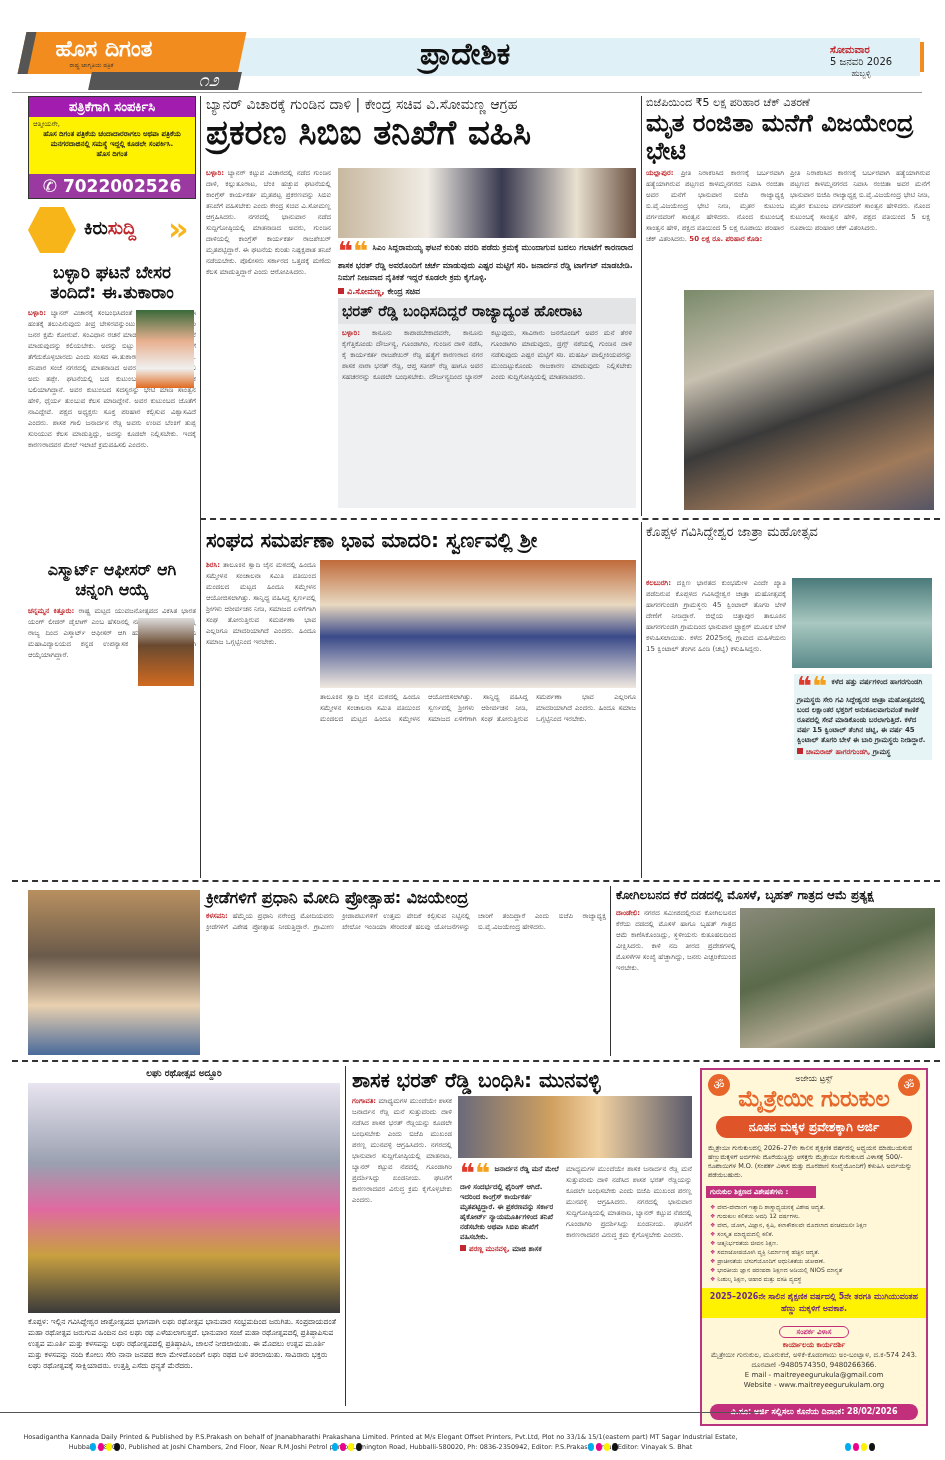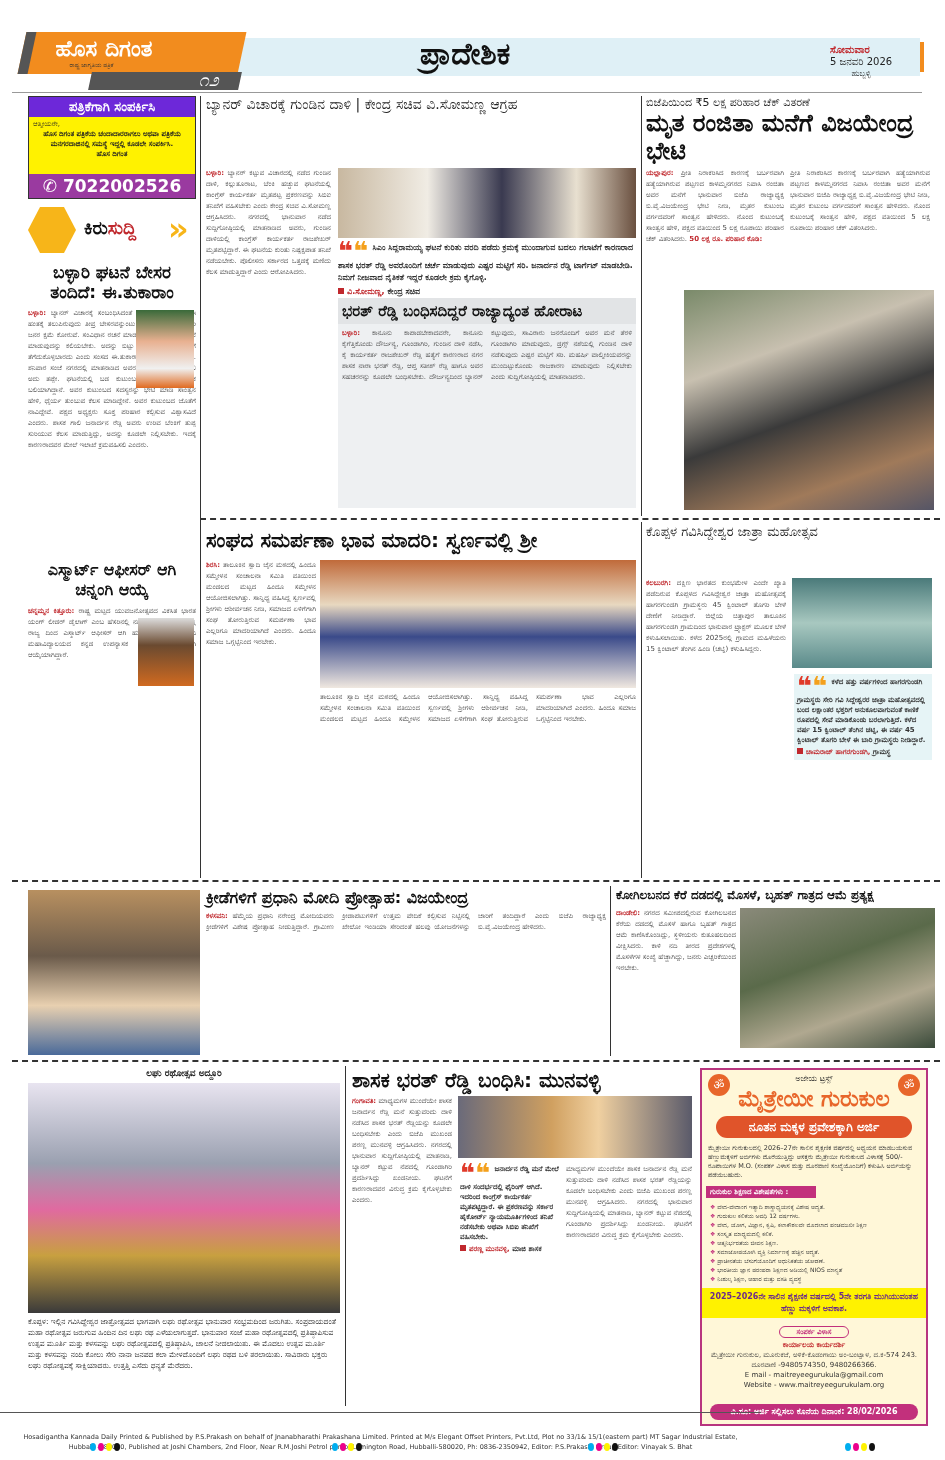--- a/index.html
+++ b/index.html
@@ -26,21 +26,21 @@
 .photo{position:absolute;background:linear-gradient(135deg,#8a7a6a,#5b6b7a 40%,#b8a890 70%,#6f5a4a)}
 h1,h2,h3{font-weight:bold;color:#111}
 .kicker{font-size:14px;color:#222}
 .big{font-size:34px;line-height:38px}
 .h2{font-size:20px;line-height:24px}
 .quote{position:absolute;font-size:8px;line-height:12px;font-weight:bold;color:#333}
 .qmark{display:inline-block;color:#e03a2a;font-size:26px;line-height:18px;vertical-align:top;margin-right:4px}
 .qmark i{color:#f4a01c;font-style:normal}
 
 .contact{left:28px;top:96px;width:168px;height:103px;border:1px solid #333}
-.contact .t{background:#6d28d9;color:#fff;font-weight:bold;font-size:13px;text-align:center;height:20px;line-height:20px}
+.contact .t{background:#a21caf;color:#fff;font-weight:bold;font-size:13px;text-align:center;height:20px;line-height:20px}
 .contact .b{background:#fff200;font-size:7px;line-height:10px;text-align:center;padding:2px 4px;height:57px}
 .contact .p{background:#9a3aa0;color:#fff;font-weight:bold;font-size:17px;text-align:center;height:24px;line-height:24px}
 .kiru{left:28px;top:205px;width:168px;height:50px}
 .kiru .hex{position:absolute;left:0;top:2px;width:48px;height:46px;background:#f7b519;clip-path:polygon(25% 0,75% 0,100% 50%,75% 100%,25% 100%,0 50%)}
 .kiru .lbl{position:absolute;left:56px;top:12px;font-size:18px;font-weight:bold}
 .kiru .lbl span{color:#c0282d}
 .kiru .arr{position:absolute;left:140px;top:8px;color:#f7b519;font-size:32px;font-weight:bold;line-height:32px}
 
 .ad{left:700px;top:1068px;width:228px;height:358px;border:2px solid #b8357f;background:#fff7d8}
 .ad .om{position:absolute;top:4px;width:22px;height:22px;border-radius:50%;background:#e8662a;color:#fff;font-size:12px;text-align:center;line-height:22px}
@@ -107,20 +107,21 @@
 <div class="abs" style="left:28px;top:560px;width:168px">
   <h3 class="h2" style="font-size:16px;line-height:20px;text-align:center">ಎಸ್ಮಾರ್ಟ್ ಆಫೀಸರ್ ಆಗಿ ಚನ್ನಂಗಿ ಆಯ್ಕೆ</h3>
   <div class="photo" style="left:110px;top:58px;width:56px;height:68px;background:linear-gradient(180deg,#ddd,#6a4a30 40%,#d06a20)"></div>
   <div class="txt" style="margin-top:6px;height:300px"><b>ಚನ್ನಮ್ಮನ ಕಿತ್ತೂರು:</b> <span>ರಾಷ್ಟ್ರ ಮಟ್ಟದ ಯುವಜನೋತ್ಸವದ ವಿಕಸಿತ ಭಾರತ ಯಂಗ್ ಲೀಡರ್ ಡೈಲಾಗ್ ಎಂಬ ಹೆಸರಿನಲ್ಲಿ ನಡೆಯುವ ಕಾರ್ಯಕ್ರಮದಲ್ಲಿ ರಾಜ್ಯ ದಿಂದ ಎಸ್ಮಾರ್ಟ್ ಆಫೀಸರ್ ಆಗಿ ಹುಬ್ಬಳ್ಳಿಯ ಚೇತನ ಪದವಿ ಮಹಾವಿದ್ಯಾಲಯದ ಕನ್ನಡ ಉಪನ್ಯಾಸಕ ಡಾ. ರಾಮ ಚನ್ನಂಗಿ ಆಯ್ಕೆಯಾಗಿದ್ದಾರೆ.</span></div>
 </div>
 
 <div class="col-rule" style="left:200px;top:96px;height:782px"></div>
 
 <div class="abs" style="left:206px;top:96px;width:430px">
   <div class="kicker">ಬ್ಯಾನರ್ ವಿಚಾರಕ್ಕೆ ಗುಂಡಿನ ದಾಳಿ | ಕೇಂದ್ರ ಸಚಿವ ವಿ.ಸೋಮಣ್ಣ ಆಗ್ರಹ</div>
+  <h1 class="big">ಪ್ರಕರಣ ಸಿಬಿಐ ತನಿಖೆಗೆ ವಹಿಸಿ</h1>
 </div>
 <div class="abs txt" style="left:206px;top:168px;width:125px;height:340px"><b>ಬಳ್ಳಾರಿ:</b> <span>ಬ್ಯಾನರ್ ಕಟ್ಟುವ ವಿಚಾರದಲ್ಲಿ ನಡೆದ ಗುಂಡಿನ ದಾಳಿ, ಕಲ್ಲುತೂರಾಟ, ಬೆಂಕಿ ಹಚ್ಚುವ ಘಟನೆಯಲ್ಲಿ ಕಾಂಗ್ರೆಸ್ ಕಾರ್ಯಕರ್ತ ಮೃತಪಟ್ಟ ಪ್ರಕರಣವನ್ನು ಸಿಬಿಐ ತನಿಖೆಗೆ ವಹಿಸಬೇಕು ಎಂದು ಕೇಂದ್ರ ಸಚಿವ ವಿ.ಸೋಮಣ್ಣ ಆಗ್ರಹಿಸಿದರು. ನಗರದಲ್ಲಿ ಭಾನುವಾರ ನಡೆದ ಸುದ್ದಿಗೋಷ್ಠಿಯಲ್ಲಿ ಮಾತನಾಡಿದ ಅವರು, ಗುಂಡಿನ ದಾಳಿಯಲ್ಲಿ ಕಾಂಗ್ರೆಸ್ ಕಾರ್ಯಕರ್ತ ರಾಜಶೇಖರ್ ಮೃತಪಟ್ಟಿದ್ದಾರೆ. ಈ ಘಟನೆಯ ಕುರಿತು ನಿಷ್ಪಕ್ಷಪಾತ ತನಿಖೆ ನಡೆಯಬೇಕು. ಪೊಲೀಸರು ಸರ್ಕಾರದ ಒತ್ತಡಕ್ಕೆ ಮಣಿದು ಕೆಲಸ ಮಾಡುತ್ತಿದ್ದಾರೆ ಎಂದು ಆರೋಪಿಸಿದರು.</span></div>
 <div class="photo" style="left:338px;top:168px;width:298px;height:70px;background:linear-gradient(90deg,#c8b8a0,#f0ece4 30%,#3a3a50 55%,#e8e0d0 80%,#6a5040)"></div>
 <div class="quote" style="left:338px;top:242px;width:298px">
   <span class="qmark">❝<i>❝</i></span><span>ಸಿಎಂ ಸಿದ್ದರಾಮಯ್ಯ ಘಟನೆ ಕುರಿತು ವರದಿ ಪಡೆದು ಕ್ರಮಕ್ಕೆ ಮುಂದಾಗುವ ಬದಲು ಗಲಾಟೆಗೆ ಕಾರಣರಾದ ಶಾಸಕ ಭರತ್ ರೆಡ್ಡಿ ಅವರೊಂದಿಗೆ ಚರ್ಚೆ ಮಾಡುವುದು ಎಷ್ಟರ ಮಟ್ಟಿಗೆ ಸರಿ. ಜನಾರ್ದನ ರೆಡ್ಡಿ ಟಾರ್ಗೆಟ್ ಮಾಡಬೇಡಿ. ನಿಮಗೆ ನೀಜವಾದ ನೈತಿಕತೆ ಇದ್ದರೆ ಕೂಡಲೇ ಕ್ರಮ ಕೈಗೊಳ್ಳಿ.</span>
   <div style="color:#c0282d;margin-top:2px"><span class="redsq"></span><span>ವಿ.ಸೋಮಣ್ಣ</span>, <span style="color:#333">ಕೇಂದ್ರ ಸಚಿವ</span></div>
 </div>
 <div class="abs" style="left:338px;top:298px;width:298px;height:210px;background:#eef0f2">
   <h2 style="font-size:15px;padding:4px 4px;background:#e2e4e6">ಭರತ್ ರೆಡ್ಡಿ ಬಂಧಿಸದಿದ್ದರೆ ರಾಜ್ಯಾದ್ಯಂತ ಹೋರಾಟ</h2>
   <div class="txt" style="padding:4px;column-count:2;column-gap:8px;height:180px"><b>ಬಳ್ಳಾರಿ:</b> <span>ಕಾನೂನು ಕಾಪಾಡಬೇಕಾದವರೇ, ಕಾನೂನು ಕೈಗೆತ್ತಿಕೊಂಡು ದೌರ್ಜನ್ಯ, ಗೂಂಡಾಗಿರಿ, ಗುಂಡಿನ ದಾಳಿ ನಡೆಸಿ, ಕೈ ಕಾರ್ಯಕರ್ತ ರಾಜಶೇಖರ್ ರೆಡ್ಡಿ ಹತ್ಯೆಗೆ ಕಾರಣರಾದ ನಗರ ಶಾಸಕ ನಾರಾ ಭರತ್ ರೆಡ್ಡಿ, ಆಪ್ತ ಸತೀಶ್ ರೆಡ್ಡಿ ಹಾಗೂ ಅವರ ಸಹಚರರನ್ನು ಕೂಡಲೇ ಬಂಧಿಸಬೇಕು. ದೌರ್ಜನ್ಯದಿಂದ ಬ್ಯಾನರ್ ಕಟ್ಟುವುದು, ಸಾವಿರಾರು ಜನರೊಂದಿಗೆ ಅವರ ಮನೆ ತೆರಳಿ ಗೂಂಡಾಗಿರಿ ಮಾಡುವುದು, ಡ್ರಗ್ಸ್ ನಶೆಯಲ್ಲಿ ಗುಂಡಿನ ದಾಳಿ ನಡೆಸುವುದು ಎಷ್ಟರ ಮಟ್ಟಿಗೆ ಸರಿ. ಮಹರ್ಷಿ ವಾಲ್ಮೀಕಿಯವರನ್ನು ಮುಂದಿಟ್ಟುಕೊಂಡು ರಾಜಕಾರಣ ಮಾಡುವುದು ನಿಲ್ಲಿಸಬೇಕು ಎಂದು ಸುದ್ದಿಗೋಷ್ಠಿಯಲ್ಲಿ ಮಾತನಾಡಿದರು.</span></div>

